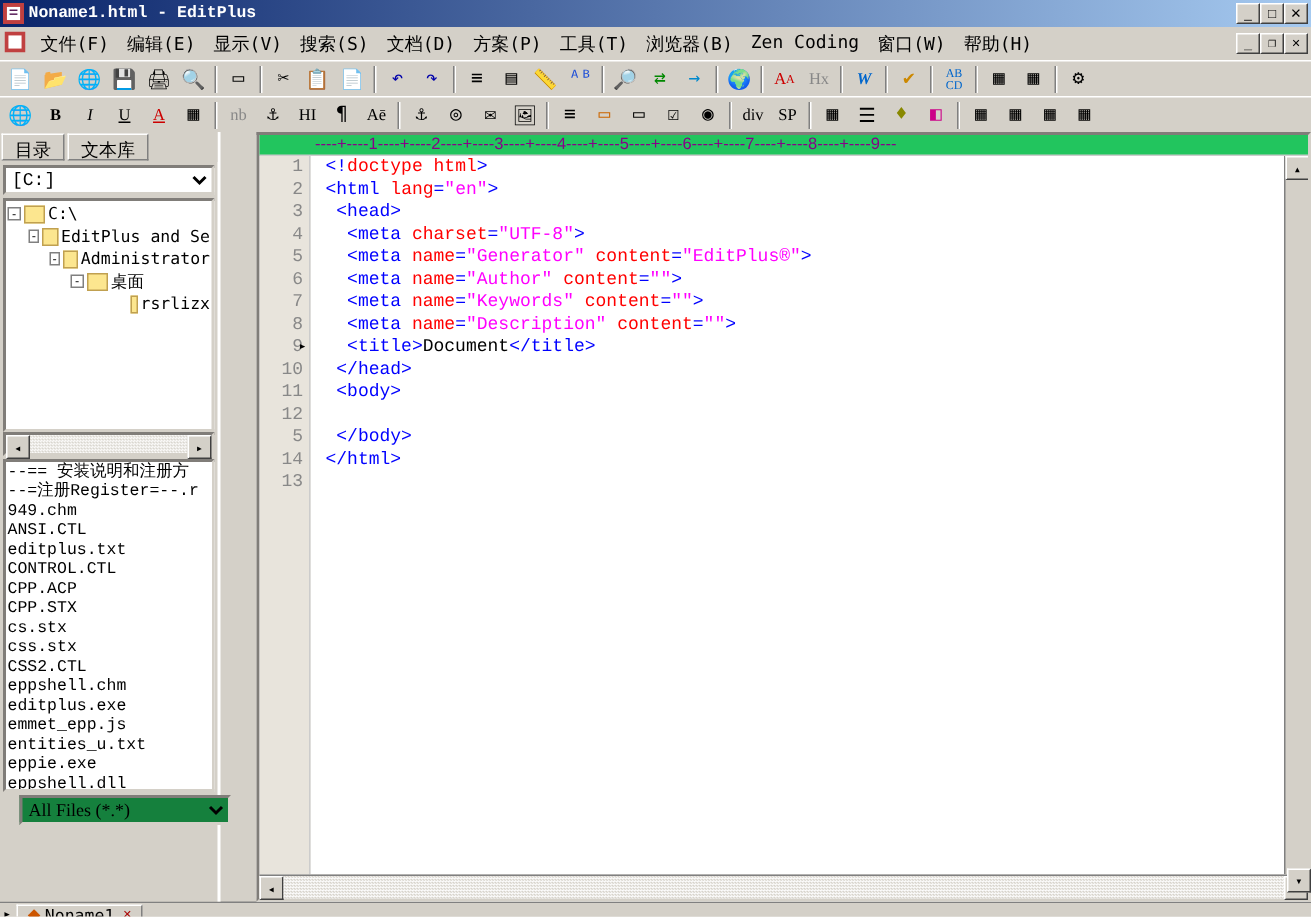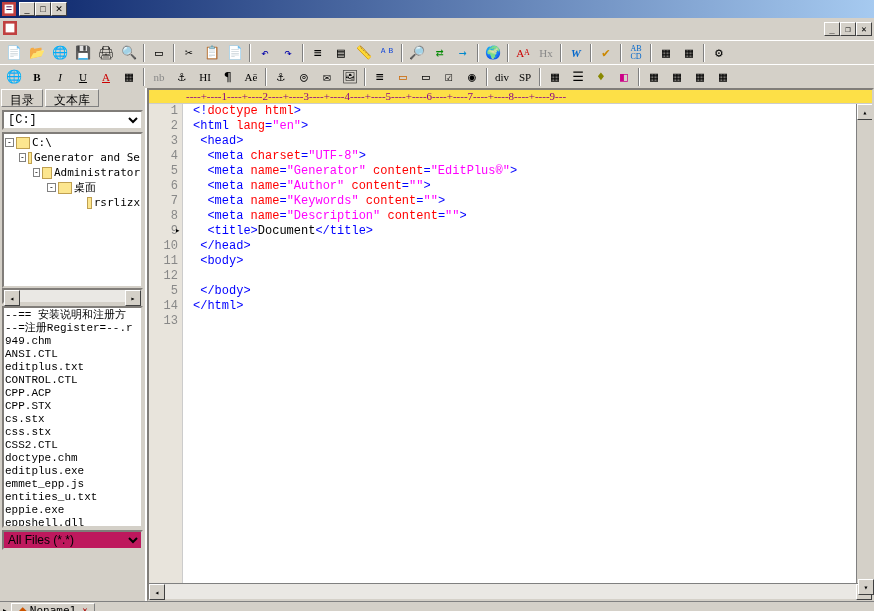--- a/index.html
+++ b/index.html
@@ -10,37 +10,37 @@
 .titlebar-btns { display: flex; gap: 0; }
 .titlebar-btn { width: 16px; height: 14px; background: #d4d0c8; border: 1px solid; border-color: #fff #404040 #404040 #fff; font-size: 9px; display: flex; align-items: center; justify-content: center; cursor: pointer; color: #000; font-family: "Marlett", Arial; }
 .menubar { height: 22px; background: #d4d0c8; display: flex; align-items: center; padding: 0 3px; font-size: 12px; position: relative; }
 .menu-item { padding: 2px 6px; cursor: pointer; }
 .menubar-controls { position: absolute; right: 2px; display: flex; }
 .menubar-btn { width: 16px; height: 14px; background: #d4d0c8; border: 1px solid; border-color: #fff #404040 #404040 #fff; font-size: 9px; display: flex; align-items: center; justify-content: center; cursor: pointer; }
 .toolbar { height: 24px; background: #d4d0c8; display: flex; align-items: center; padding: 0 3px; border-top: 1px solid #fff; gap: 1px; }
 .tb-btn { width: 22px; height: 20px; display: flex; align-items: center; justify-content: center; cursor: pointer; border: 1px solid transparent; font-size: 13px; }
 .tb-sep { width: 2px; height: 18px; border-left: 1px solid #808080; border-right: 1px solid #fff; margin: 0 2px; }
 .tb-text { font-size: 11px; padding: 0 3px; cursor: pointer; font-family: "Verdana"; }
-.main { display: flex; height: 513px; }
+.main { display: flex; height: 513px; gap: 24px; }
 .sidebar { width: 147px; background: #d4d0c8; border-right: 2px solid; border-color: #808080 #fff #fff #808080; display: flex; flex-direction: column; }
 .side-tabs { height: 20px; display: flex; background: #d4d0c8; }
 .side-tab { padding: 2px 8px; border: 1px solid; border-color: #fff #808080 #808080 #fff; cursor: pointer; margin: 1px; font-size: 12px; }
 .side-tab.active { background: #d4d0c8; }
 .drive-sel { margin: 2px; }
 .drive-sel select { width: 100%; font-family: "Courier New", monospace; font-size: 12px; background: #fff; border: 2px inset #d4d0c8; }
 .tree { background: #fff; border: 2px inset #d4d0c8; margin: 0 2px; height: 156px; overflow: auto; font-family: "SimSun", monospace; font-size: 11px; padding: 1px; white-space: nowrap; }
 .tree-row { display: flex; align-items: center; height: 15px; cursor: pointer; }
 .tree-exp { width: 9px; height: 9px; border: 1px solid #808080; margin-right: 2px; display: inline-flex; align-items: center; justify-content: center; font-size: 8px; line-height: 1; }
 .tree-ico { width: 14px; height: 12px; margin-right: 2px; display: inline-block; }
 .folder { background: #fce68f; border: 1px solid #c0a050; }
 .filelist { background: #fff; border: 2px inset #d4d0c8; margin: 2px 2px 0 2px; height: 222px; overflow: auto; font-family: "Courier New", monospace; font-size: 11px; line-height: 13px; padding: 1px; white-space: nowrap; }
 .filter { margin: 2px; }
-.filter select { width: 100%; font-family: Liberation Sans, sans-serif; font-size: 12px; background: #be185d; border: 2px inset #d4d0c8; }
+.filter select { width: 100%; font-family: Liberation Serif, serif; font-size: 12px; background: #15803d; border: 2px inset #d4d0c8; margin-left: 11px; }
 .editor-area { flex: 1; display: flex; flex-direction: column; background: #fff; border: 2px inset #d4d0c8; }
-.ruler { height: 14px; background: #fde047; color: #808; font-family: Liberation Serif, serif; font-size: 11px; white-space: nowrap; overflow: hidden; border-bottom: 1px solid #ccc; position: relative; padding-left: 37px; letter-spacing: 0; }
+.ruler { height: 14px; background: #22c55e; color: #808; font-family: Liberation Sans, sans-serif; font-size: 11px; white-space: nowrap; overflow: hidden; border-bottom: 1px solid #ccc; position: relative; padding-left: 37px; letter-spacing: 0; }
 .gutter-editor { flex: 1; display: flex; overflow: hidden; }
 .gutter { width: 34px; background: #e8e4dc; border-right: 1px solid #ccc; color: #888; font-family: "Courier New", monospace; font-size: 12px; text-align: right; padding: 0 4px 0 0; line-height: 15px; }
 .code { flex: 1; font-family: "Courier New", monospace; font-size: 12px; line-height: 15px; padding-left: 10px; white-space: pre; position: relative; }
 .cursor-mark { position: absolute; left: -8px; top: 120px; color: #000; font-size: 9px; }
 .kw { color: #00f; }
 .attr { color: #f00; }
 .val { color: #f0f; }
 .bot-tabs { height: 17px; background: #d4d0c8; display: flex; align-items: center; border-top: 1px solid #808080; padding-left: 2px; }
 .bot-tab { display: flex; align-items: center; gap: 3px; padding: 0 6px; height: 15px; border: 1px solid; border-color: #fff #808080 #d4d0c8 #fff; cursor: pointer; font-size: 11px; }
 .bot-tab .dot { color: #cc5500; font-size: 14px; line-height: 1; }
@@ -53,32 +53,46 @@
 </head>
 <body>
 
 <div class="titlebar">
   <svg class="titlebar-icon" viewBox="0 0 16 16">
       <rect width="16" height="16" fill="#c04040"></rect>
       <rect x="3" y="3" width="10" height="10" fill="#fff"></rect>
       <rect x="5" y="5" width="6" height="1" fill="#404"></rect>
       <rect x="5" y="8" width="6" height="1" fill="#404"></rect>
     </svg>
+  <span class="titlebar-text">Noname1.html - EditPlus</span>
   <div class="titlebar-btns">
     <div class="titlebar-btn">_</div>
     <div class="titlebar-btn">□</div>
     <div class="titlebar-btn">✕</div>
   </div>
 </div>
 
 <div class="menubar">
   <span style="margin-right:4px;"><svg width="14" height="14" viewBox="0 0 16 16">
         <rect width="16" height="16" fill="#c04040"></rect>
         <rect x="3" y="3" width="10" height="10" fill="#fff"></rect>
       </svg></span>
+  <div id="menu-items" style="display: inline-flex;">
+      <span class="menu-item">文件(F)</span>
+      <span class="menu-item">编辑(E)</span>
+      <span class="menu-item">显示(V)</span>
+      <span class="menu-item">搜索(S)</span>
+      <span class="menu-item">文档(D)</span>
+      <span class="menu-item">方案(P)</span>
+      <span class="menu-item">工具(T)</span>
+      <span class="menu-item">浏览器(B)</span>
+      <span class="menu-item">Zen Coding</span>
+      <span class="menu-item">窗口(W)</span>
+      <span class="menu-item">帮助(H)</span>
+    </div>
   <div class="menubar-controls">
     <div class="menubar-btn">_</div>
     <div class="menubar-btn">❐</div>
     <div class="menubar-btn">✕</div>
   </div>
 </div>
 
 <div class="toolbar">
   <div class="tb-btn">📄</div>
   <div class="tb-btn">📂</div>
@@ -172,21 +186,21 @@
     </div>
     <div class="tree" id="tree">
         <div class="tree-row" style="padding-left: 0px;">
           <span class="tree-exp">-</span>
           <span class="tree-ico folder"></span>
           <span>C:\</span>
         </div>
         <div class="tree-row" style="padding-left: 14px;">
           <span class="tree-exp">-</span>
           <span class="tree-ico folder"></span>
-          <span>Generator and Se</span>
+          <span>EditPlus and Se</span>
         </div>
         <div class="tree-row" style="padding-left: 28px;">
           <span class="tree-exp">-</span>
           <span class="tree-ico folder"></span>
           <span>Administrator</span>
         </div>
         <div class="tree-row" style="padding-left: 42px;">
           <span class="tree-exp">-</span>
           <span class="tree-ico folder"></span>
           <span>桌面</span>
@@ -207,21 +221,21 @@
         <div>--=注册Register=--.r</div>
         <div>949.chm</div>
         <div>ANSI.CTL</div>
         <div>editplus.txt</div>
         <div>CONTROL.CTL</div>
         <div>CPP.ACP</div>
         <div>CPP.STX</div>
         <div>cs.stx</div>
         <div>css.stx</div>
         <div>CSS2.CTL</div>
-        <div>doctype.chm</div>
+        <div>eppshell.chm</div>
         <div>editplus.exe</div>
         <div>emmet_epp.js</div>
         <div>entities_u.txt</div>
         <div>eppie.exe</div>
         <div>eppshell.dll</div>
       </div>
     <div class="filter">
       <select><option>All Files (*.*)</option></select>
     </div>
   </div>

